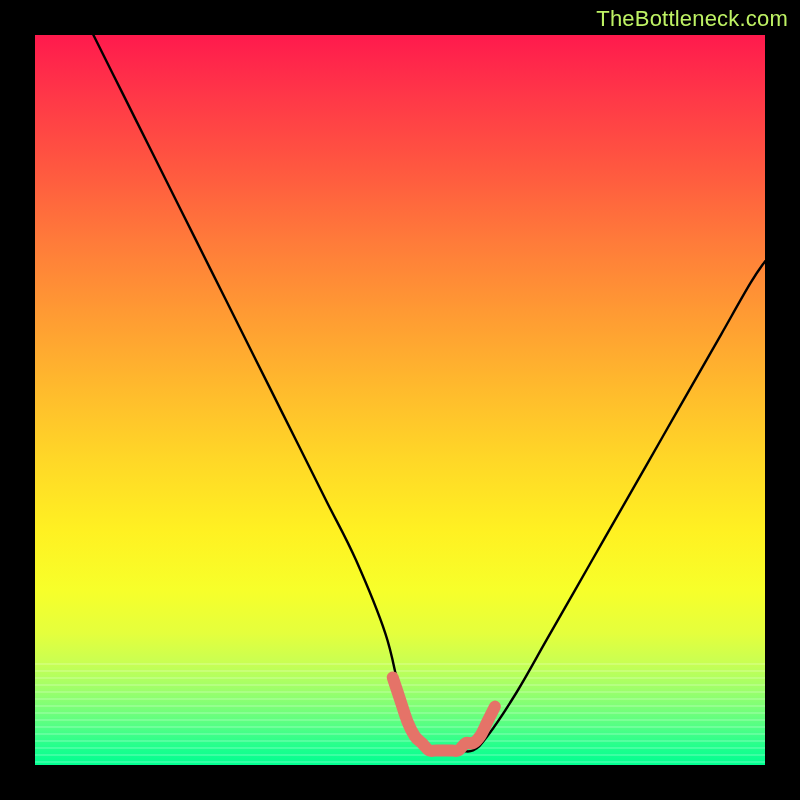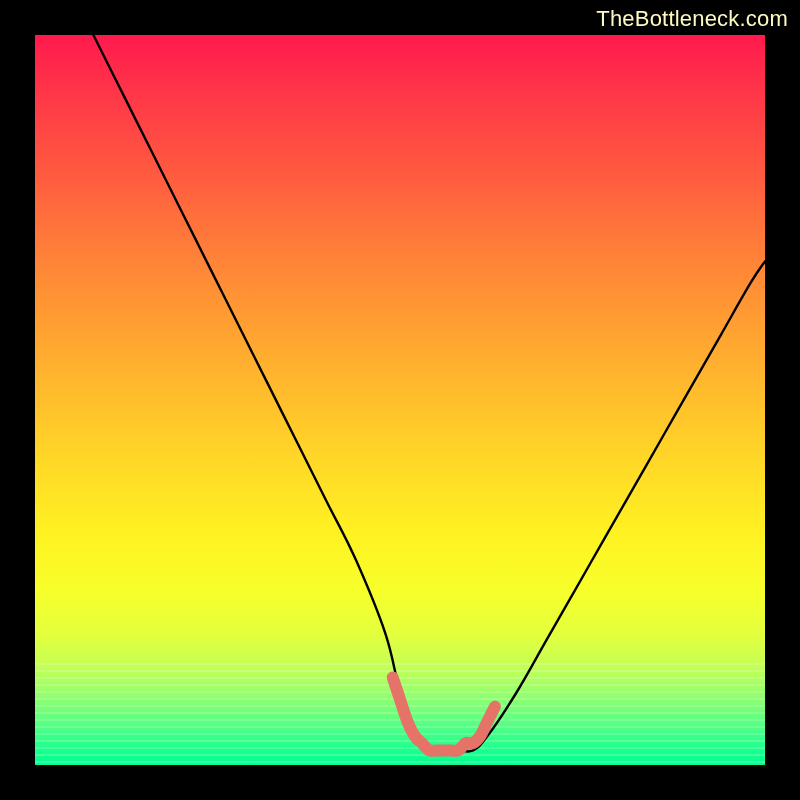--- a/index.html
+++ b/index.html
@@ -57,21 +57,21 @@
       rgba(255,255,255,0) 2px,
       rgba(255,255,255,0) 7px
     );
     mix-blend-mode: lighten;
     pointer-events: none;
   }
   .watermark {
     position: absolute;
     top: 6px;
     right: 12px;
-    color: #fef9c3;
+    color: #bef264;
     font-size: 22px;
     letter-spacing: 0.2px;
   }
   svg.curve {
     position: absolute;
     left: 0;
     top: 0;
     width: 730px;
     height: 730px;
     pointer-events: none;

